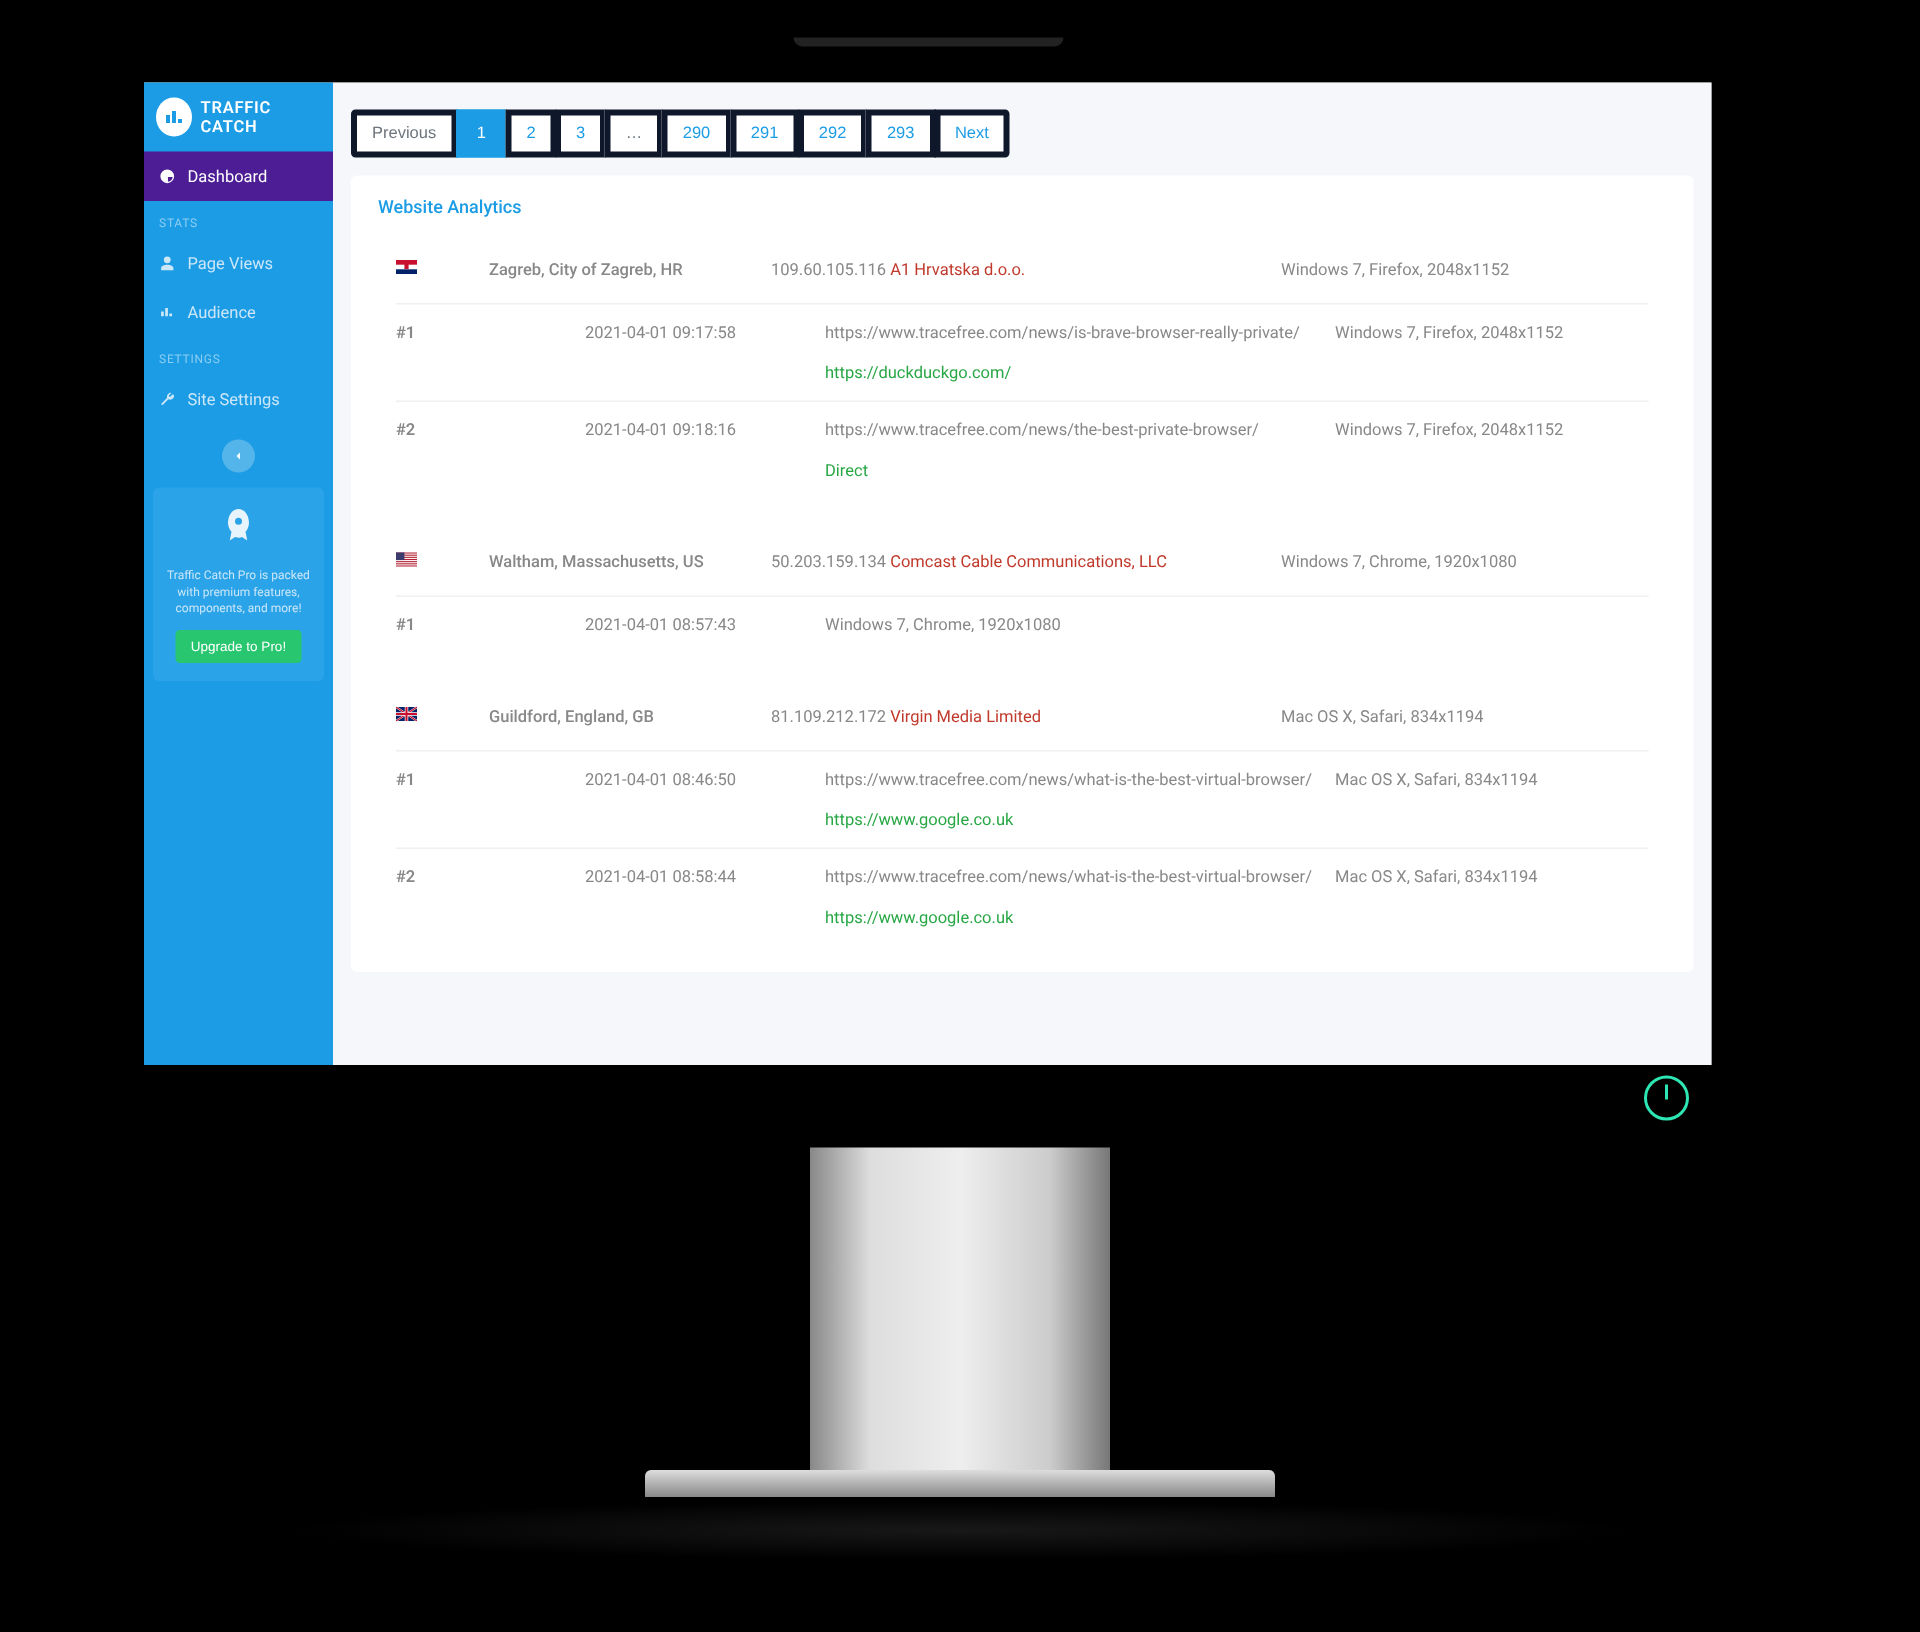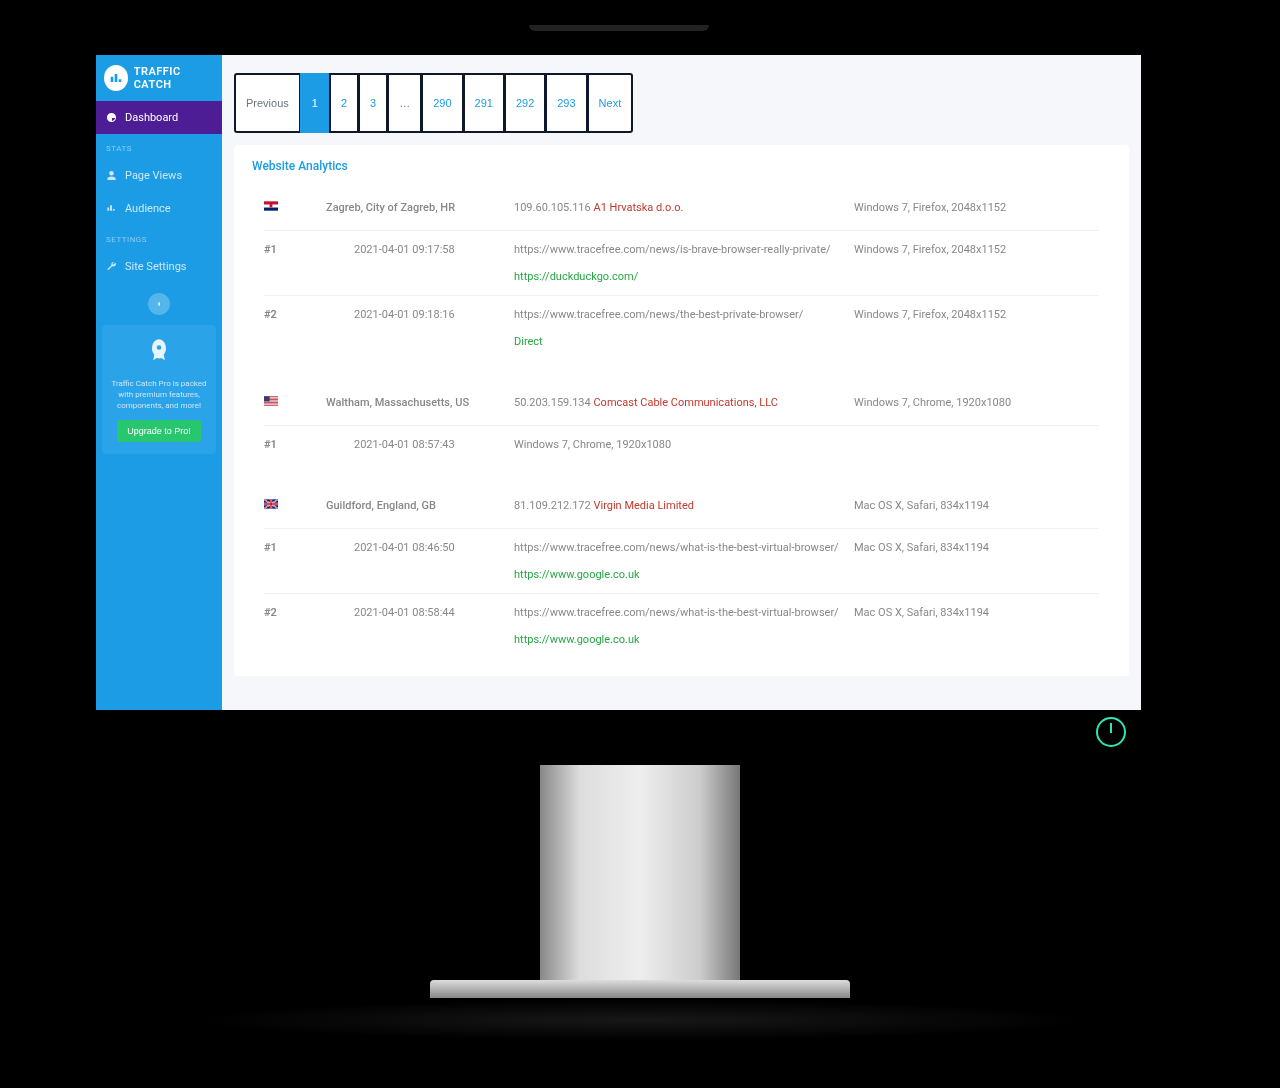--- a/index.html
+++ b/index.html
@@ -182,24 +182,24 @@
   background: #f5f7fa;
   overflow-y: auto;
   padding: 0 12px 20px 12px;
 }
 .pagination {
   display: flex;
   gap: 0;
   margin: 18px 0 12px 0;
 }
 .page-btn {
-  border: 2px solid #0f172a;
+  border: 4px solid #0f172a;
   background: #fff;
   color: #1b9ce5;
-  padding: 22px 10px;
+  padding: 6px 10px;
   font-size: 11px;
   cursor: pointer;
   margin-left: -1px;
 }
 .page-btn:first-child { margin-left: 0; border-radius: 3px 0 0 3px; }
 .page-btn:last-child { border-radius: 0 3px 3px 0; }
 .page-btn.active {
   background: #1b9ce5;
   color: #fff;
   border-color: #1b9ce5;
@@ -244,21 +244,21 @@
   display: inline-block;
 }
 .visit-row {
   display: flex;
   font-size: 11px;
   padding: 12px 0;
   border-bottom: 1px solid #f0f0f0;
 }
 .visit-row:last-child { border-bottom: none; }
 .col-num { width: 90px; color: #888; font-weight: 600; }
-.col-time { width: 160px; color: #888; }
+.col-time { width: 160px; color: #888; margin-left: 36px; }
 .col-url { width: 340px; }
 .url { color: #888; display: block; }
 .ref { color: #28a745; display: block; margin-top: 14px; }
 .nav-icon { width: 11px; height: 11px; fill: #cce7f8; flex-shrink: 0; }
 .nav-item.active .nav-icon { fill: #fff; }
 </style>
 </head>
 <body>
 
 <div class="monitor-shadow"></div>

